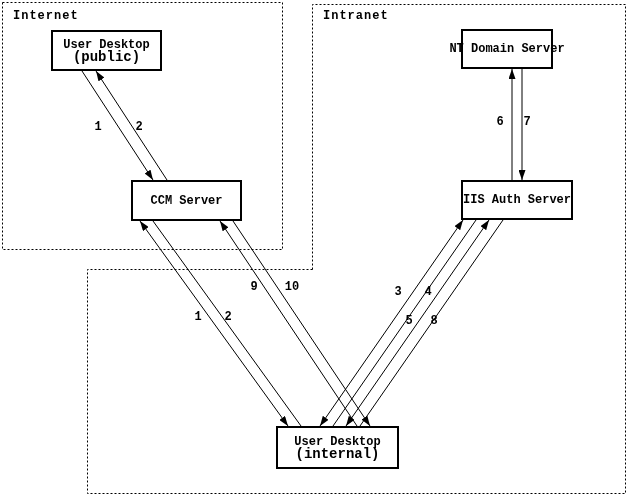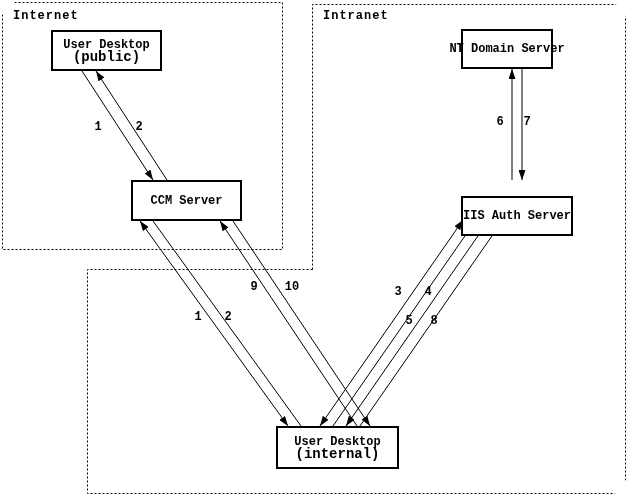--- a/index.html
+++ b/index.html
@@ -1,20 +1,19 @@
 <!DOCTYPE html>
 <html><head>
 <meta charset="utf-8">
 <style>
   html,body{margin:0;padding:0;background:#ffffff;}
   .stage{
     position:relative;width:627px;height:497px;background:#ffffff;
     font-family:"Liberation Mono","DejaVu Sans Mono",monospace;
     overflow:hidden;
-    border-radius:25px;
   }
   .layer{position:absolute;left:0;top:0;width:627px;height:497px;}
   .node{
     position:absolute;box-sizing:border-box;border:2px solid #000;background:#fff;
     display:flex;flex-direction:column;align-items:center;justify-content:center;
     z-index:2;
   }
   .node .title{
     font-size:12px;font-weight:bold;color:#000;white-space:nowrap;line-height:14px;
   }
@@ -78,21 +77,21 @@
   </div>
 
   <div class="node" style="left:131px;top:180px;width:111px;height:41px;">
     <span class="title">CCM Server</span>
   </div>
 
   <div class="node" style="left:461px;top:29px;width:92px;height:40px;">
     <span class="title">NT Domain Server</span>
   </div>
 
-  <div class="node" style="left:461px;top:180px;width:112px;height:40px;margin-top:16px;">
+  <div class="node" style="left:461px;top:180px;width:112px;height:40px;">
     <span class="title">IIS Auth Server</span>
   </div>
 
   <div class="node" style="left:276px;top:426px;width:123px;height:43px;">
     <span class="title">User Desktop</span>
     <span class="subtitle">(internal)</span>
   </div>
 
   <div class="step-label" style="left:98px;top:127px;">1</div>
   <div class="step-label" style="left:139px;top:127px;">2</div>

